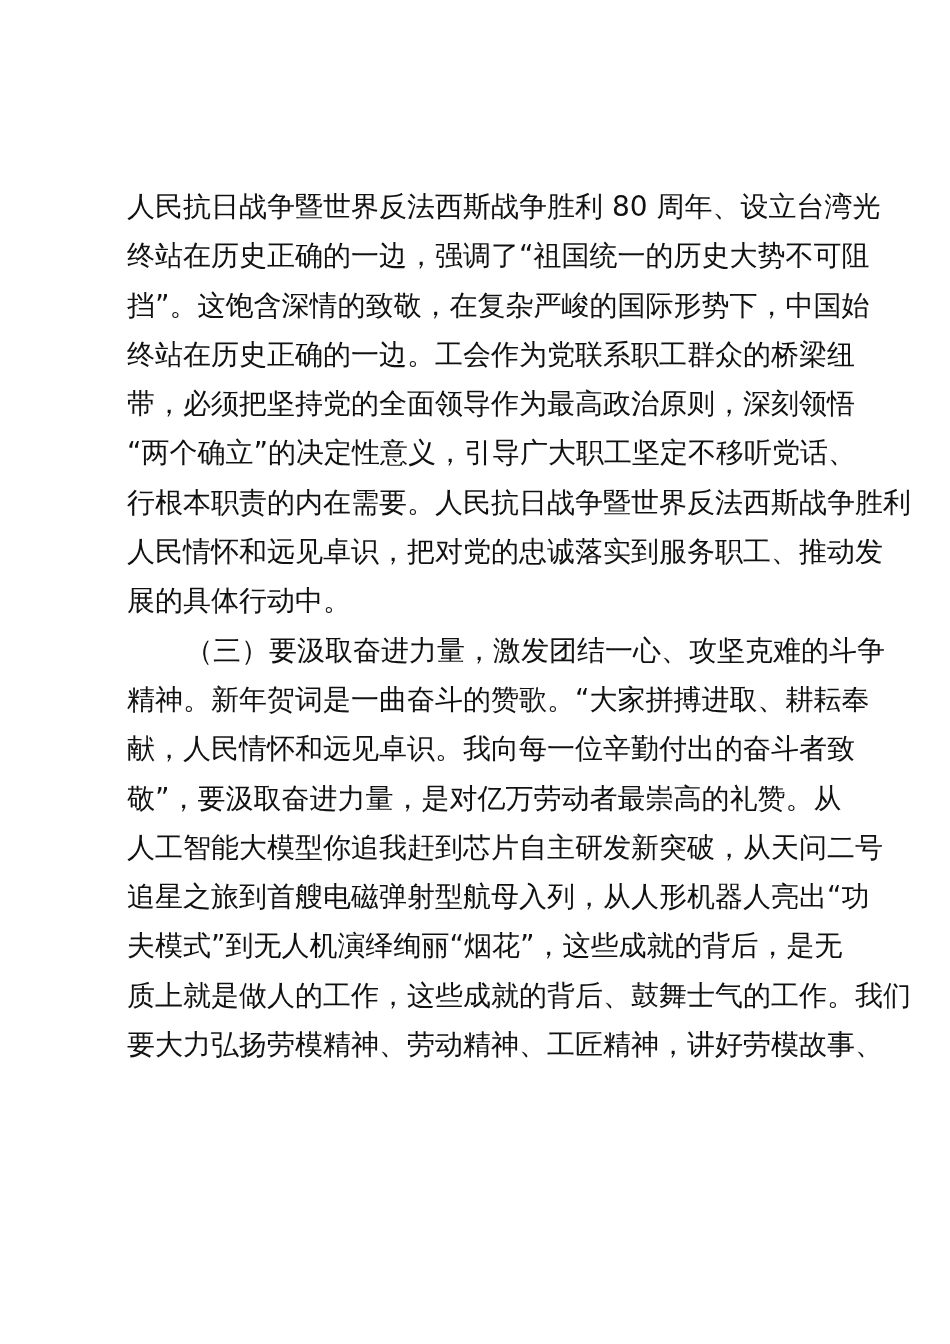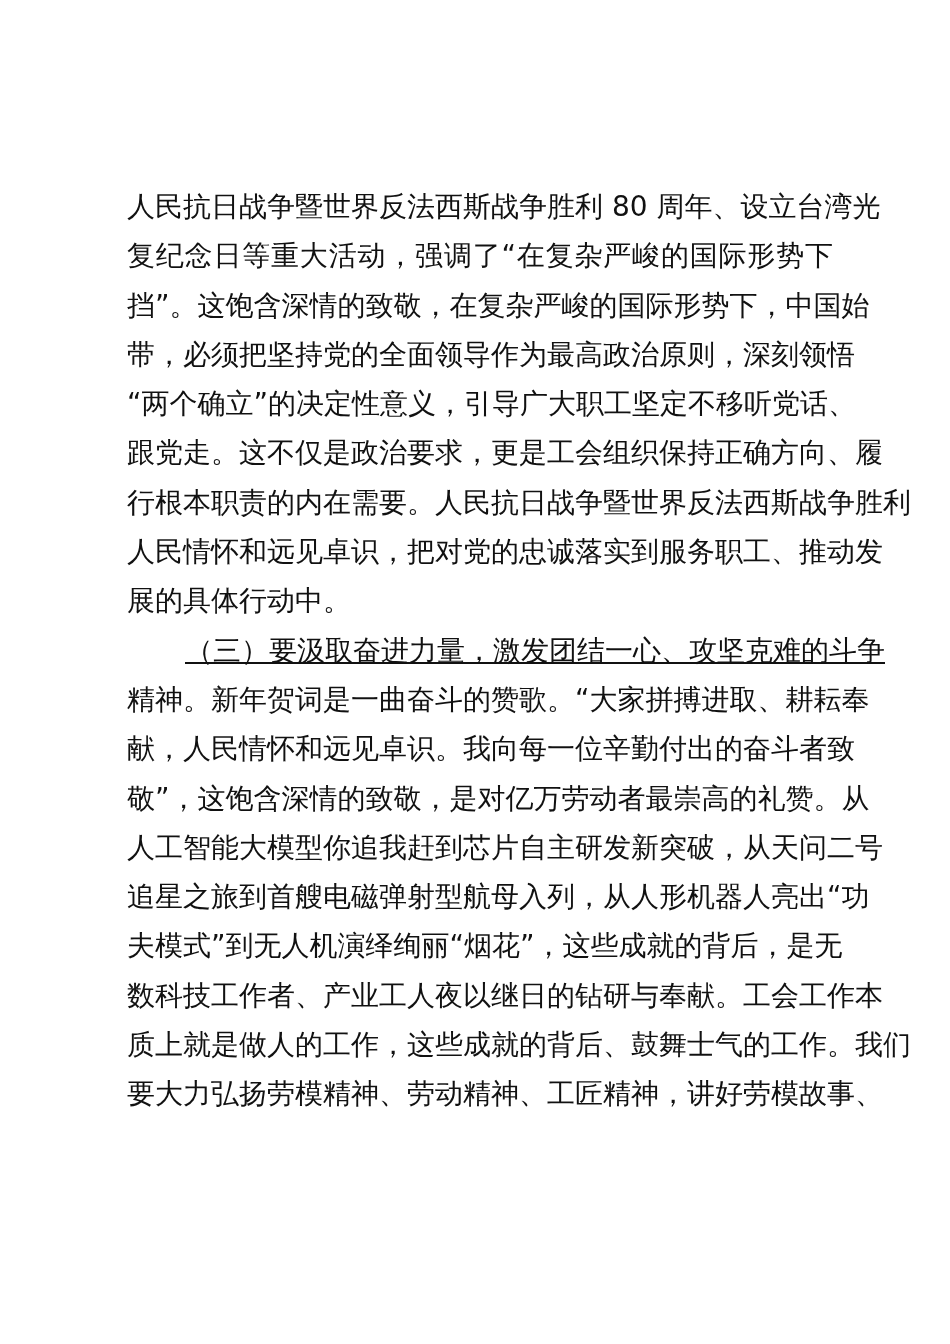--- a/index.html
+++ b/index.html
@@ -37,48 +37,46 @@
       white-space: nowrap;
       text-align: justify;
       text-align-last: justify;
       letter-spacing: 0;
     }
     .line.last {
       text-align-last: left;
     }
     .para-indent {
       padding-left: 58px;
-      text-decoration: underline;
     }
   </style>
 </head>
 <body>
 
 <div class="page">
   <div class="content">
 
     <div>
       <span class="line">人民抗日战争暨世界反法西斯战争胜利 80 周年、设立台湾光</span>
-      <span class="line">复纪念日等重大活动，强调了“在复杂严峻的国际形势下</span>
+      <span class="line">终站在历史正确的一边，强调了“祖国统一的历史大势不可阻</span>
       <span class="line">挡”。这饱含深情的致敬，在复杂严峻的国际形势下，中国始</span>
+      <span class="line">终站在历史正确的一边。工会作为党联系职工群众的桥梁纽</span>
       <span class="line">带，必须把坚持党的全面领导作为最高政治原则，深刻领悟</span>
       <span class="line">“两个确立”的决定性意义，引导广大职工坚定不移听党话、</span>
-      <span class="line">跟党走。这不仅是政治要求，更是工会组织保持正确方向、履</span>
       <span class="line">行根本职责的内在需要。人民抗日战争暨世界反法西斯战争胜利</span>
       <span class="line">人民情怀和远见卓识，把对党的忠诚落实到服务职工、推动发</span>
       <span class="line last">展的具体行动中。</span>
     </div>
 
     <div>
       <span class="line para-indent">（三）要汲取奋进力量，激发团结一心、攻坚克难的斗争</span>
       <span class="line">精神。新年贺词是一曲奋斗的赞歌。“大家拼搏进取、耕耘奉</span>
       <span class="line">献，人民情怀和远见卓识。我向每一位辛勤付出的奋斗者致</span>
-      <span class="line">敬”，这饱含深情的致敬，是对亿万劳动者最崇高的礼赞。从</span>
+      <span class="line">敬”，要汲取奋进力量，是对亿万劳动者最崇高的礼赞。从</span>
       <span class="line">人工智能大模型你追我赶到芯片自主研发新突破，从天问二号</span>
       <span class="line">追星之旅到首艘电磁弹射型航母入列，从人形机器人亮出“功</span>
       <span class="line">夫模式”到无人机演绎绚丽“烟花”，这些成就的背后，是无</span>
-      <span class="line">数科技工作者、产业工人夜以继日的钻研与奉献。工会工作本</span>
       <span class="line">质上就是做人的工作，这些成就的背后、鼓舞士气的工作。我们</span>
       <span class="line">要大力弘扬劳模精神、劳动精神、工匠精神，讲好劳模故事、</span>
     </div>
 
   </div>
 </div>
 
 </body></html>

